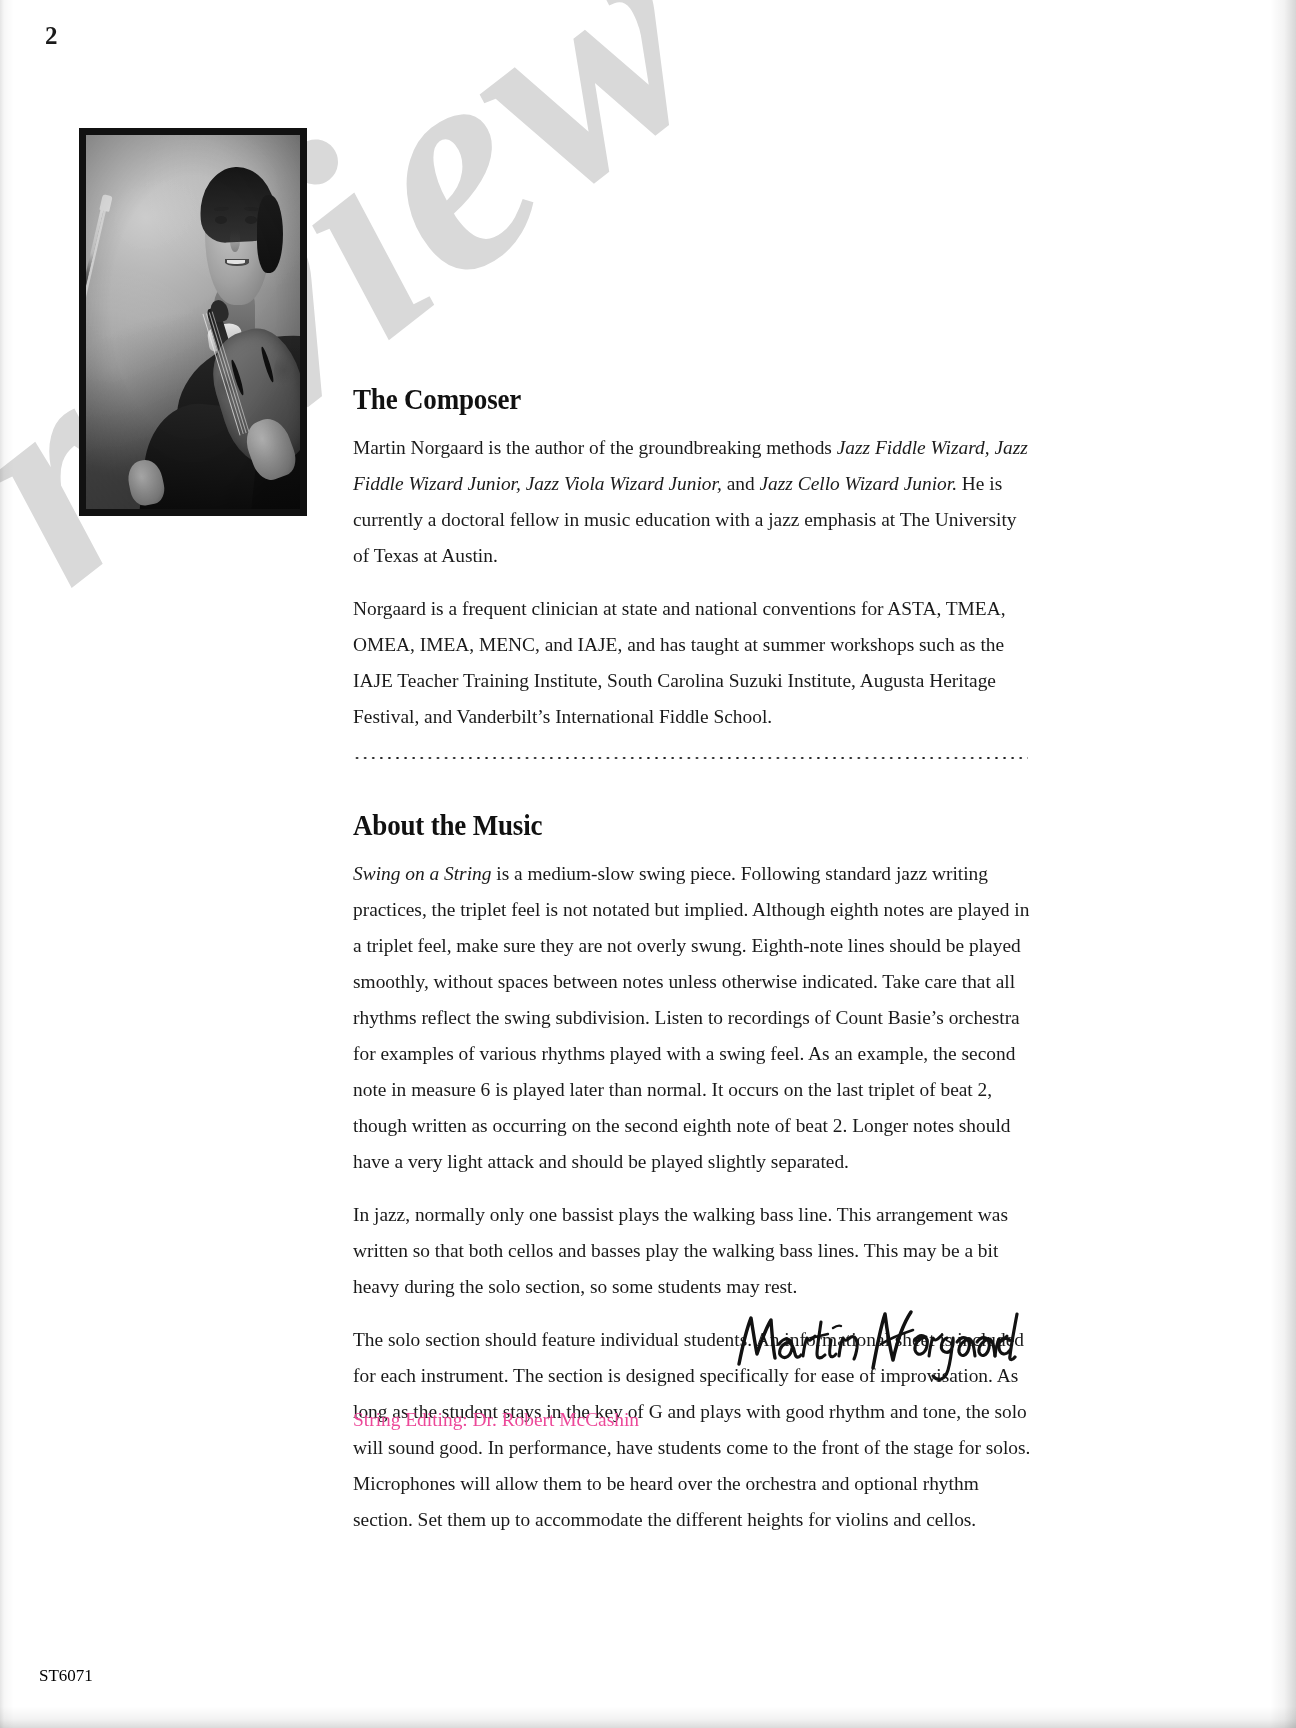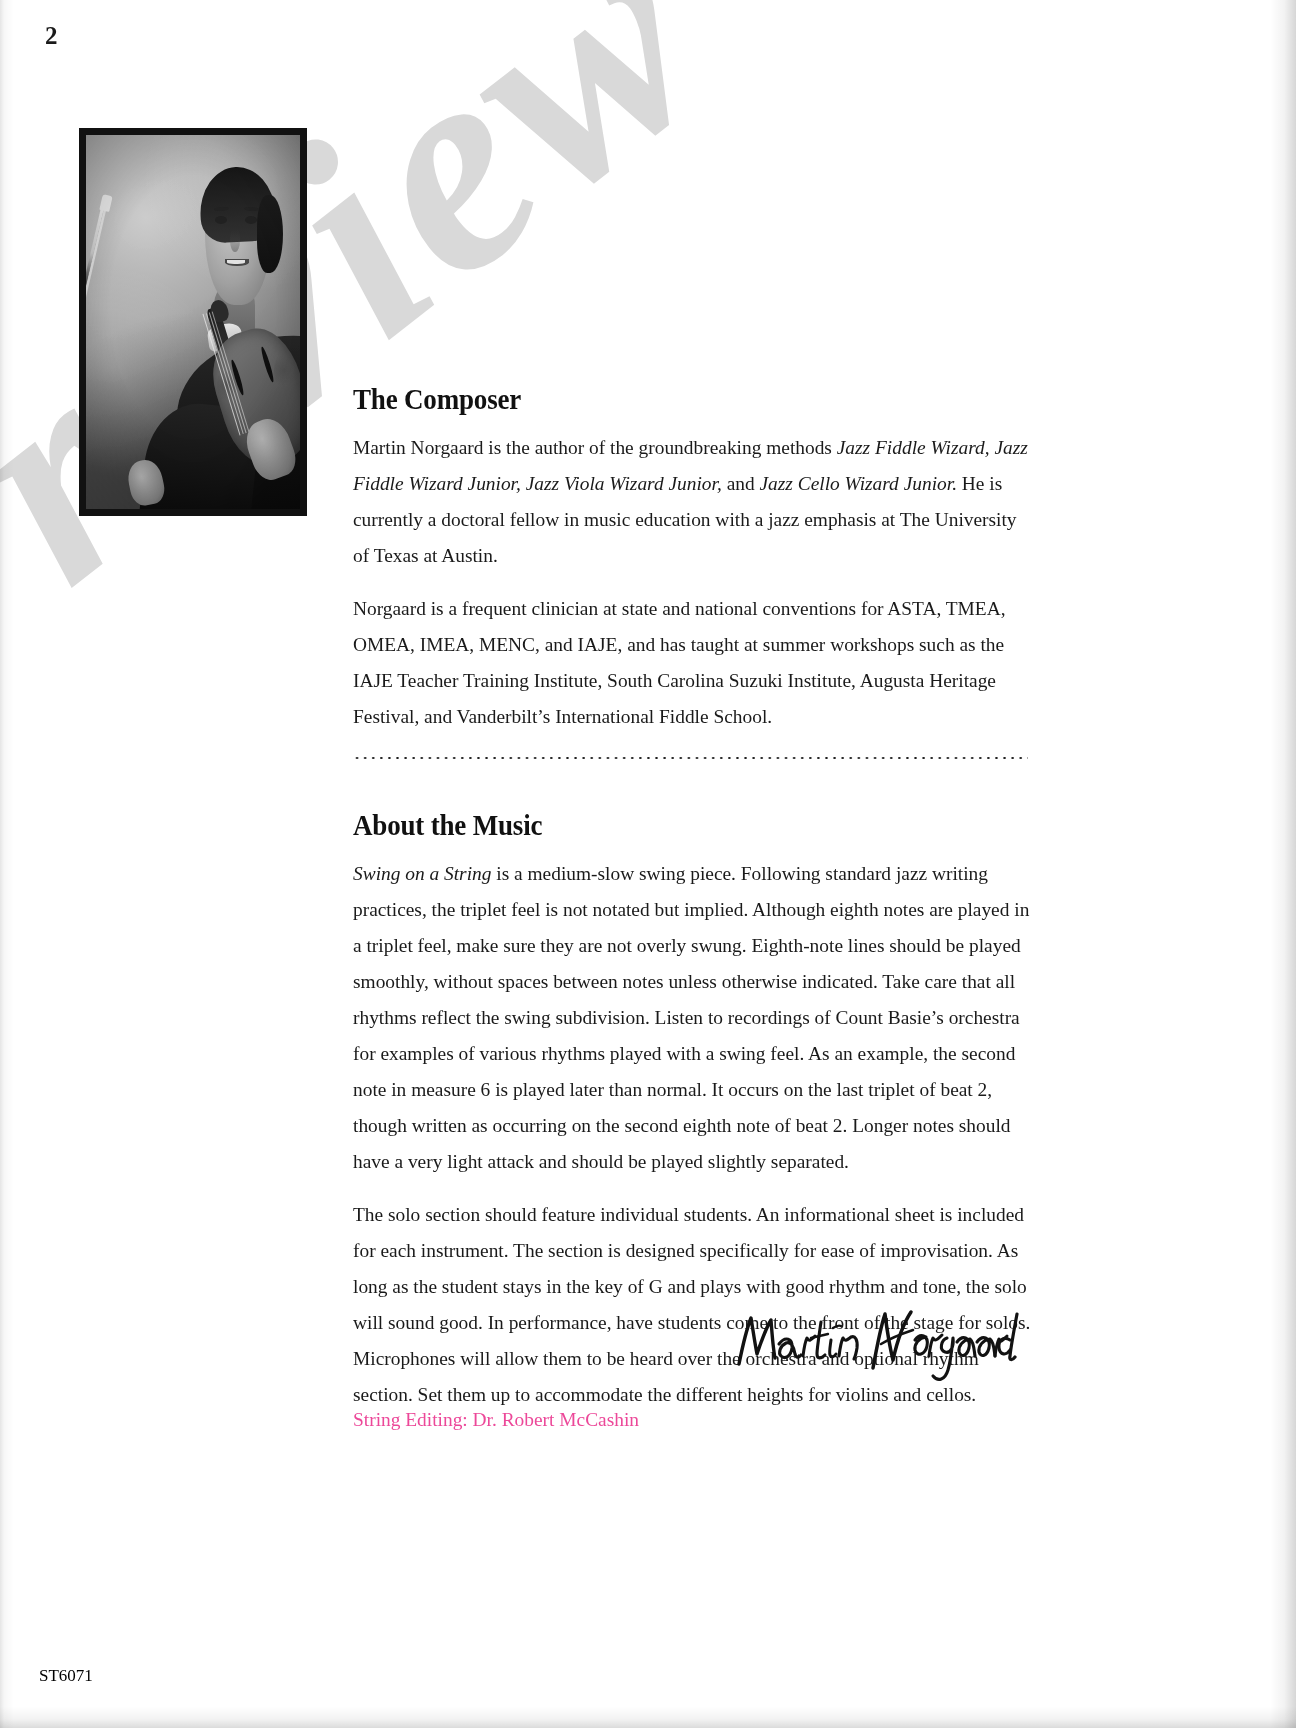--- a/index.html
+++ b/index.html
@@ -487,20 +487,21 @@
       <h2 class="section-heading">The Composer</h2>
       <p class="body-text">Martin Norgaard is the author of the groundbreaking methods <em>Jazz Fiddle Wizard,</em> <em>Jazz Fiddle Wizard Junior, Jazz Viola Wizard Junior,</em> and <em>Jazz Cello Wizard Junior.</em> He is currently a doctoral fellow in music education with a jazz emphasis at The University of Texas at Austin.</p>
       <p class="body-text">Norgaard is a frequent clinician at state and national conventions for ASTA, TMEA, OMEA, IMEA, MENC, and IAJE, and has taught at summer workshops such as the IAJE Teacher Training Institute, South Carolina Suzuki Institute, Augusta Heritage Festival, and Vanderbilt’s International Fiddle School.</p>
     </div>
 
     <div class="divider"></div>
 
     <div class="music-block">
       <h2 class="section-heading">About the Music</h2>
       <p class="body-text"><em>Swing on a String</em> is a medium-slow swing piece. Following standard jazz writing practices, the triplet feel is not notated but implied. Although eighth notes are played in a triplet feel, make sure they are not overly swung. Eighth-note lines should be played smoothly, without spaces between notes unless otherwise indicated. Take care that all rhythms reflect the swing subdivision. Listen to recordings of Count Basie’s orchestra for examples of various rhythms played with a swing feel. As an example, the second note in measure 6 is played later than normal. It occurs on the last triplet of beat 2, though written as occurring on the second eighth note of beat 2. Longer notes should have a very light attack and should be played slightly separated.</p>
+      <p class="body-text">In jazz, normally only one bassist plays the walking bass line. This arrangement was written so that both cellos and basses play the walking bass lines. This may be a bit heavy during the solo section, so some students may rest.</p>
       <p class="body-text">The solo section should feature individual students. An informational sheet is included for each instrument. The section is designed specifically for ease of improvisation. As long as the student stays in the key of G and plays with good rhythm and tone, the solo will sound good. In performance, have students come to the front of the stage for solos. Microphones will allow them to be heard over the orchestra and optional rhythm section. Set them up to accommodate the different heights for violins and cellos.</p>
     </div>
 
     <div class="signature-wrap">
       <svg class="signature-svg" width="290" height="90" viewBox="0 0 290 90">
         <g fill="none" stroke="#121212" stroke-linecap="round" stroke-linejoin="round">
 
           <path d="M6 64 C10 44 14 28 18 18 C20 30 22 44 24 54 C28 42 33 28 38 20 C39 34 40 48 42 58" stroke-width="3.4"></path>
 
           <path d="M46 44 C52 36 60 38 59 48 C58 56 52 60 48 56 C45 53 47 46 53 43 C58 41 61 47 62 54 C63 58 66 58 68 55" stroke-width="3.1"></path>

